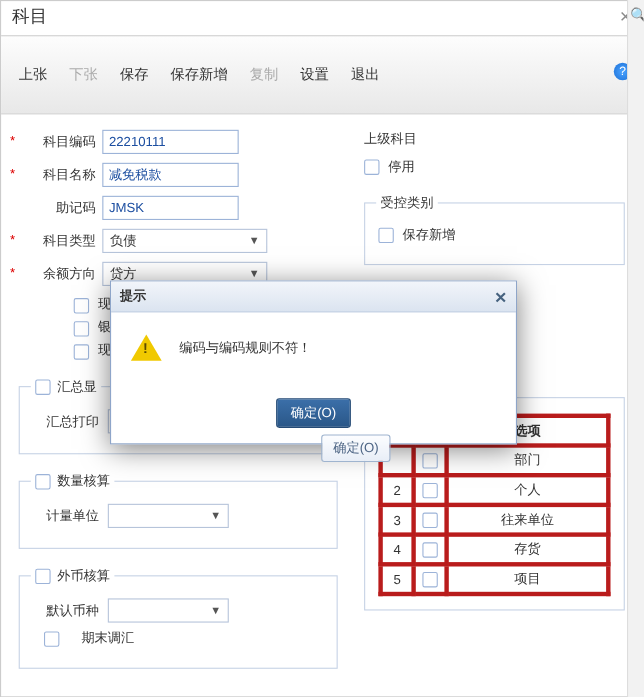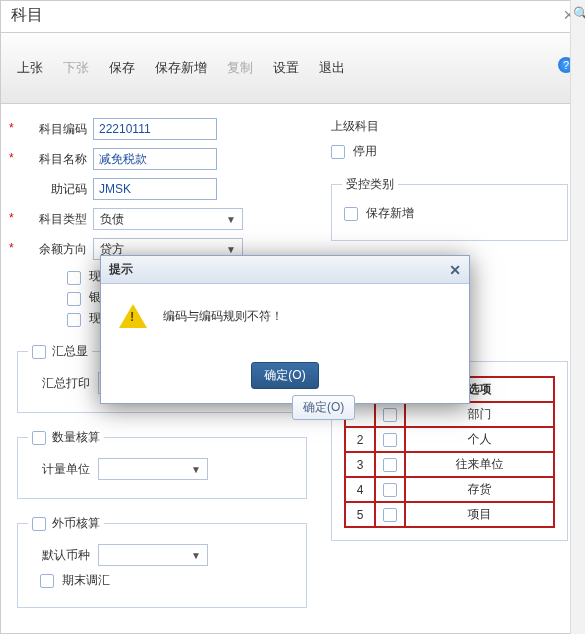--- a/index.html
+++ b/index.html
@@ -107,21 +107,21 @@
     display: flex; align-items: center;
   }
   .sub-row { display: flex; align-items: center; margin: 6px 0; }
   .sub-label { width: 60px; text-align: right; margin-right: 8px; }
   .select-wide { width: 110px; }
   .select-blank { flex: 1; }
   .tbl {
     width: 100%; border-collapse: collapse; font-size: 12px;
   }
   .tbl th, .tbl td {
-    border: 2px solid #b91c1c; padding: 3px 2px; text-align: center;
+    border: 4px solid #b91c1c; padding: 3px 2px; text-align: center;
   }
   .modal-backdrop {
     position: absolute; left: 0; top: 0; right: 0; bottom: 0;
   }
   .modal {
     position: absolute;
     left: 100px; top: 255px;
     width: 370px;
     background: #fff;
     border: 1px solid #8ea5c9;
@@ -271,21 +271,21 @@
           <span class="chk2"></span>
           <span>外币核算</span>
         </div>
         <div class="sub-row">
           <span class="sub-label">默认币种</span>
           <div class="select-box select-wide">
             <span></span>
             <span class="caret">▼</span>
           </div>
         </div>
-        <div class="sub-row" style="margin-left:10px;">
+        <div class="sub-row" style="margin-left:10px;gap:12px;">
           <span class="chk"></span>
           <span>期末调汇</span>
         </div>
       </div>
     </div>
 
     <div class="col-right">
       <div class="right-kv">
         <span class="k">上级科目</span>
       </div>

